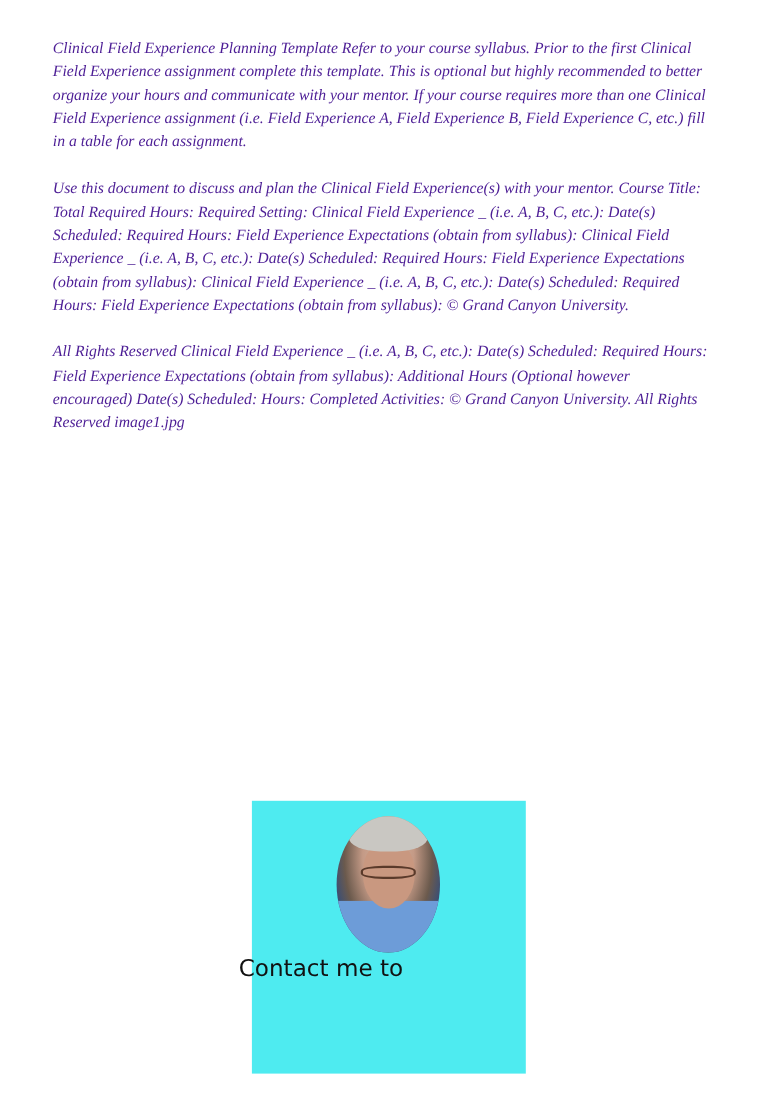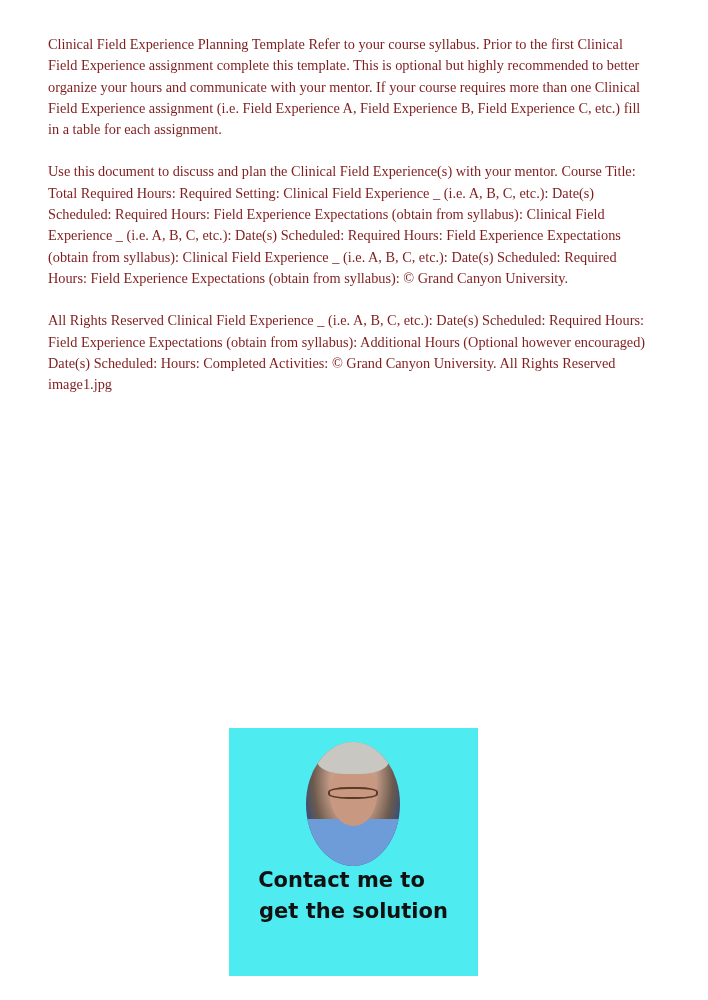--- a/index.html
+++ b/index.html
@@ -1,26 +1,26 @@
 <!DOCTYPE html>
 <html><head>
 <meta charset="utf-8">
 <style>
   html, body { margin:0; padding:0; background:#ffffff; }
   body { width:708px; height:1000px; position:relative; overflow:hidden; }
   .page { position:absolute; left:48px; top:34px; width:600px; }
-  .para { font-family:"Liberation Serif", serif; font-size:14.3px; line-height:21.3px; color:#7f1d1d; margin:0 0 21px 0; }
+  .para { font-family:"Liberation Serif", serif; font-size:14.3px; line-height:21.3px; color:#4c1d95; margin:0 0 21px 0;font-style:italic; }
   .promo { position:absolute; left:229px; top:728px; width:249px; height:248px; background:#4eebf0; }
   .portrait { position:absolute; left:77px; top:14px; width:94px; height:124px; border-radius:50%; overflow:hidden;
      background:radial-gradient(ellipse at 50% 30%, #d8b7a0 0%, #c49a86 35%, #6b5a4d 60%, #3d4f73 75%); }
   .shirt { position:absolute; left:0; bottom:0; width:100%; height:38%; background:#6d9cd8; }
   .hair { position:absolute; left:12%; top:0; width:76%; height:26%; background:#c9c7c2; border-radius:50% 50% 40% 40%; }
   .face { position:absolute; left:25%; top:18%; width:50%; height:50%; background:#c99880; border-radius:45% 45% 50% 50%; }
   .glasses { position:absolute; left:23%; top:36%; width:54%; height:10%; border:2px solid #5a3a2a; border-radius:40%; box-sizing:border-box; }
-  .promo-line { position:absolute; left:0; width:100%; text-align:center; font-family:"DejaVu Sans", sans-serif; font-weight:bold; color:#111; }
+  .promo-line { position:absolute; left:0; width:100%; font-family:"DejaVu Sans", sans-serif; font-weight:normal; color:#111; }
   .l1 { top:140px; font-size:21px; left:-12px; }
   .l2 { top:171px; font-size:21px; }
   .l3 { top:205px; font-family:"Liberation Serif", serif; font-size:20px; }
 </style>
 </head>
 <body>
 
 <div class="page">
   <p class="para">Clinical Field Experience Planning Template Refer to your course syllabus. Prior to the first Clinical Field Experience assignment complete this template. This is optional but highly recommended to better organize your hours and communicate with your mentor. If your course requires more than one Clinical Field Experience assignment (i.e. Field Experience A, Field Experience B, Field Experience C, etc.) fill in a table for each assignment.</p>
   <p class="para">Use this document to discuss and plan the Clinical Field Experience(s) with your mentor. Course Title: Total Required Hours: Required Setting: Clinical Field Experience _ (i.e. A, B, C, etc.): Date(s) Scheduled: Required Hours: Field Experience Expectations (obtain from syllabus): Clinical Field Experience _ (i.e. A, B, C, etc.): Date(s) Scheduled: Required Hours: Field Experience Expectations (obtain from syllabus): Clinical Field Experience _ (i.e. A, B, C, etc.): Date(s) Scheduled: Required Hours: Field Experience Expectations (obtain from syllabus): © Grand Canyon University.</p>
@@ -28,14 +28,13 @@
 </div>
 
 <div class="promo">
   <div class="portrait">
     <div class="shirt"></div>
     <div class="face"></div>
     <div class="hair"></div>
     <div class="glasses"></div>
   </div>
   <div class="promo-line l1">Contact me to</div>
-  <div class="promo-line l2">get the solution</div>
 </div>
 
 </body></html>

